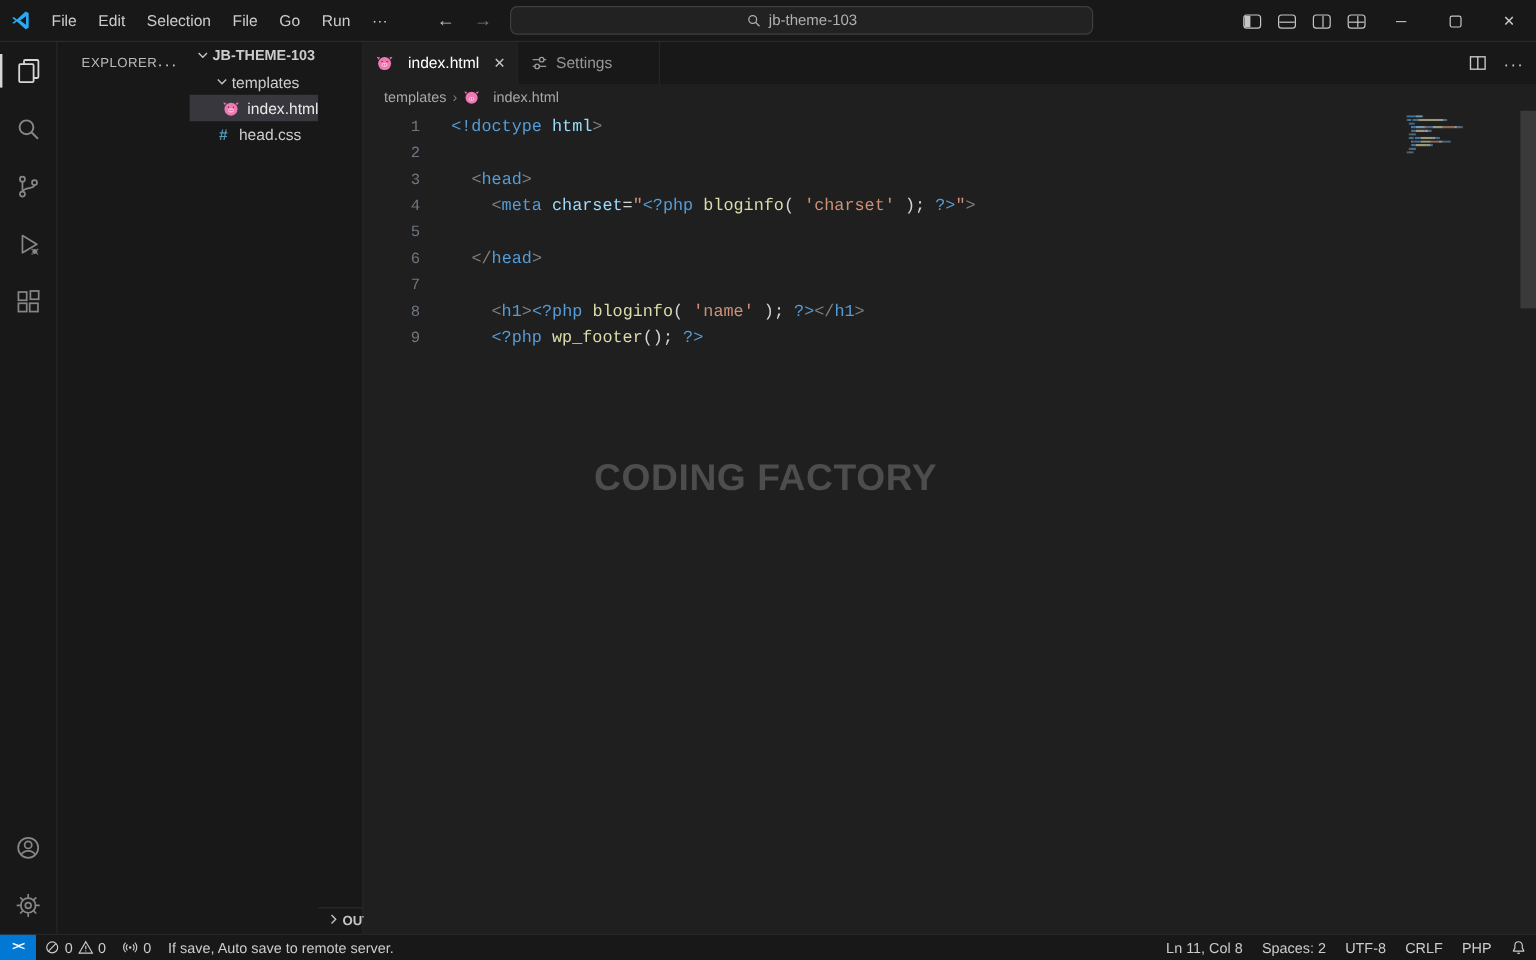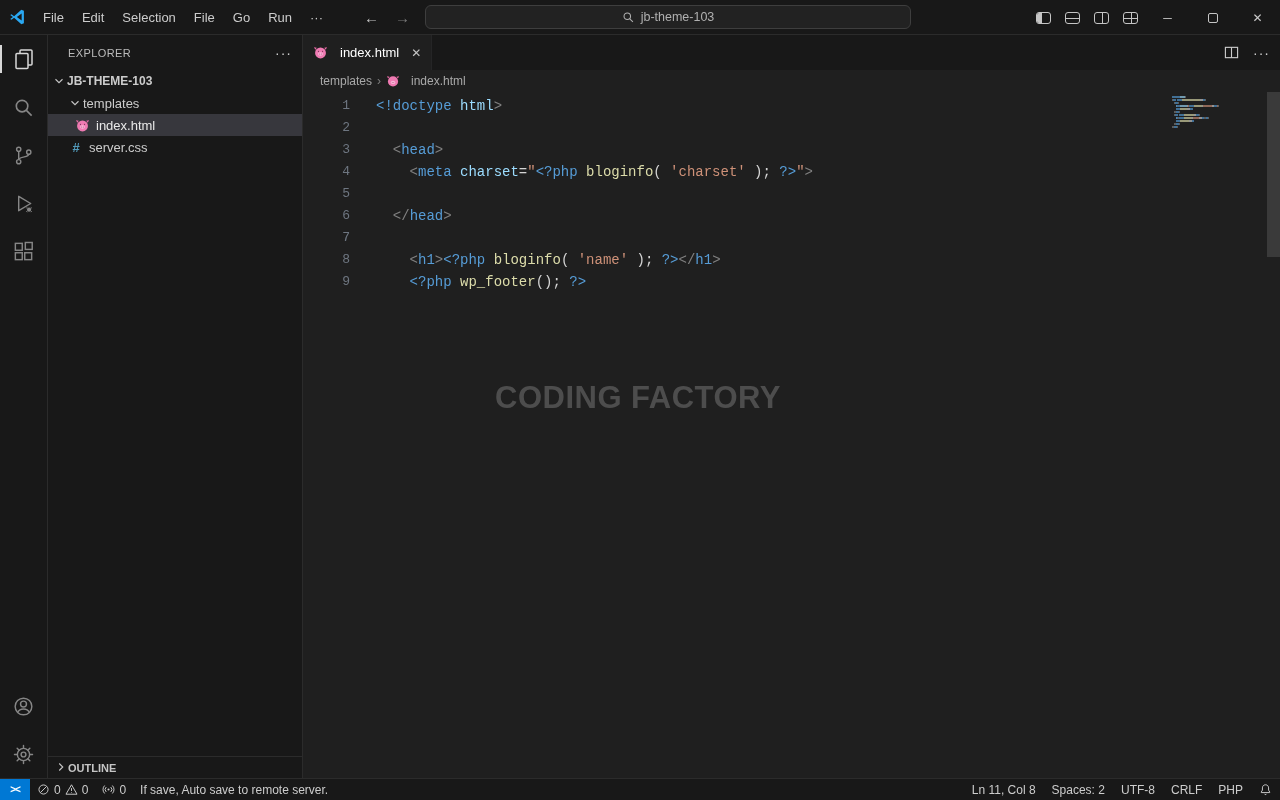--- a/index.html
+++ b/index.html
@@ -43,21 +43,21 @@
   .main { display:flex; height:743px; }
 
   
   .activitybar { width:48px; background:#181818; border-right:1px solid #2b2b2b; display:flex; flex-direction:column; align-items:center; }
   .ab-item { width:48px; height:48px; display:flex; align-items:center; justify-content:center; color:#868686; position:relative; cursor:pointer; }
   .ab-item.active { color:#d7d7d7; }
   .ab-item.active::before { content:""; position:absolute; left:0; top:10px; bottom:10px; width:2px; background:#d7d7d7; }
   .ab-bottom { margin-top:auto; display:flex; flex-direction:column; }
 
   
-  .sidebar { width:255px; background:#181818; border-right:1px solid #2b2b2b; display:flex; flex-direction:column; }
+  .sidebar { width:255px; background:#181818; border-right:1px solid #2b2b2b; display:flex; flex-direction:row; }
   .sidebar-header { height:35px; display:flex; align-items:center; padding:0 10px 0 20px; flex:none; }
   .sidebar-title { font-size:11px; color:#bbbbbb; letter-spacing:.4px; }
   .sidebar-more { margin-left:auto; color:#cccccc; font-size:14px; letter-spacing:1px; cursor:pointer; }
   .trow { height:22px; display:flex; align-items:center; color:#cccccc; cursor:pointer; white-space:nowrap; }
   .trow .twist { width:16px; height:16px; flex:none; display:flex; align-items:center; justify-content:center; color:#c5c5c5; }
   .row-root { padding-left:3px; font-weight:bold; font-size:12px; }
   .row-folder { padding-left:19px; }
   .row-file-child { padding-left:27px; }
   .row-file-root { padding-left:21px; }
   .trow.selected { background:#37373d; color:#e8e8e8; }
@@ -256,21 +256,21 @@
             <circle cx="7.1" cy="9.6" r="0.55" fill="#b14a7e"></circle>
               <circle cx="8.9" cy="9.6" r="0.55" fill="#b14a7e"></circle>
             <circle cx="5.8" cy="6.7" r="0.6" fill="#5b2342"></circle>
               <circle cx="10.2" cy="6.7" r="0.6" fill="#5b2342"></circle>
           </svg>
         </span>
         <span>index.html</span>
       </div>
       <div class="trow row-file-root">
         <span class="hash-icon">#</span>
-        <span>server.css</span>
+        <span>head.css</span>
       </div>
     </div>
 
     <div class="sidebar-bottom">
       <div class="section-row">
         <span class="twist">
           <svg width="14" height="14" viewBox="0 0 16 16">
               <path d="M6 4l4 4-4 4" fill="none" stroke="currentColor" stroke-width="1.3"></path>
             </svg>
         </span>
@@ -290,20 +290,29 @@
             <ellipse cx="8" cy="9.6" rx="2.6" ry="1.9" fill="#f9b8d8"></ellipse>
             <circle cx="7.1" cy="9.6" r="0.55" fill="#b14a7e"></circle>
               <circle cx="8.9" cy="9.6" r="0.55" fill="#b14a7e"></circle>
             <circle cx="5.8" cy="6.7" r="0.6" fill="#5b2342"></circle>
               <circle cx="10.2" cy="6.7" r="0.6" fill="#5b2342"></circle>
           </svg>
         </span>
         <span>index.html</span>
         <span class="tab-close">✕</span>
       </div>
+      <div class="tab">
+        <svg width="15" height="15" viewBox="0 0 16 16" stroke="currentColor" stroke-width="1.3" fill="#181818">
+          <line x1="2" y1="5" x2="14" y2="5"></line>
+            <circle cx="10" cy="5" r="2"></circle>
+          <line x1="2" y1="11" x2="14" y2="11"></line>
+            <circle cx="6" cy="11" r="2"></circle>
+        </svg>
+        <span>Settings</span>
+      </div>
       <div class="tab-actions">
         <svg width="15" height="15" viewBox="0 0 16 16" fill="none" stroke="currentColor" stroke-width="1.2">
           <rect x="1.5" y="2.5" width="13" height="11"></rect>
             <line x1="8" y1="2.5" x2="8" y2="13.5"></line>
         </svg>
         <span class="ellipsis-btn">···</span>
       </div>
     </div>
 
     <div class="breadcrumbs">

